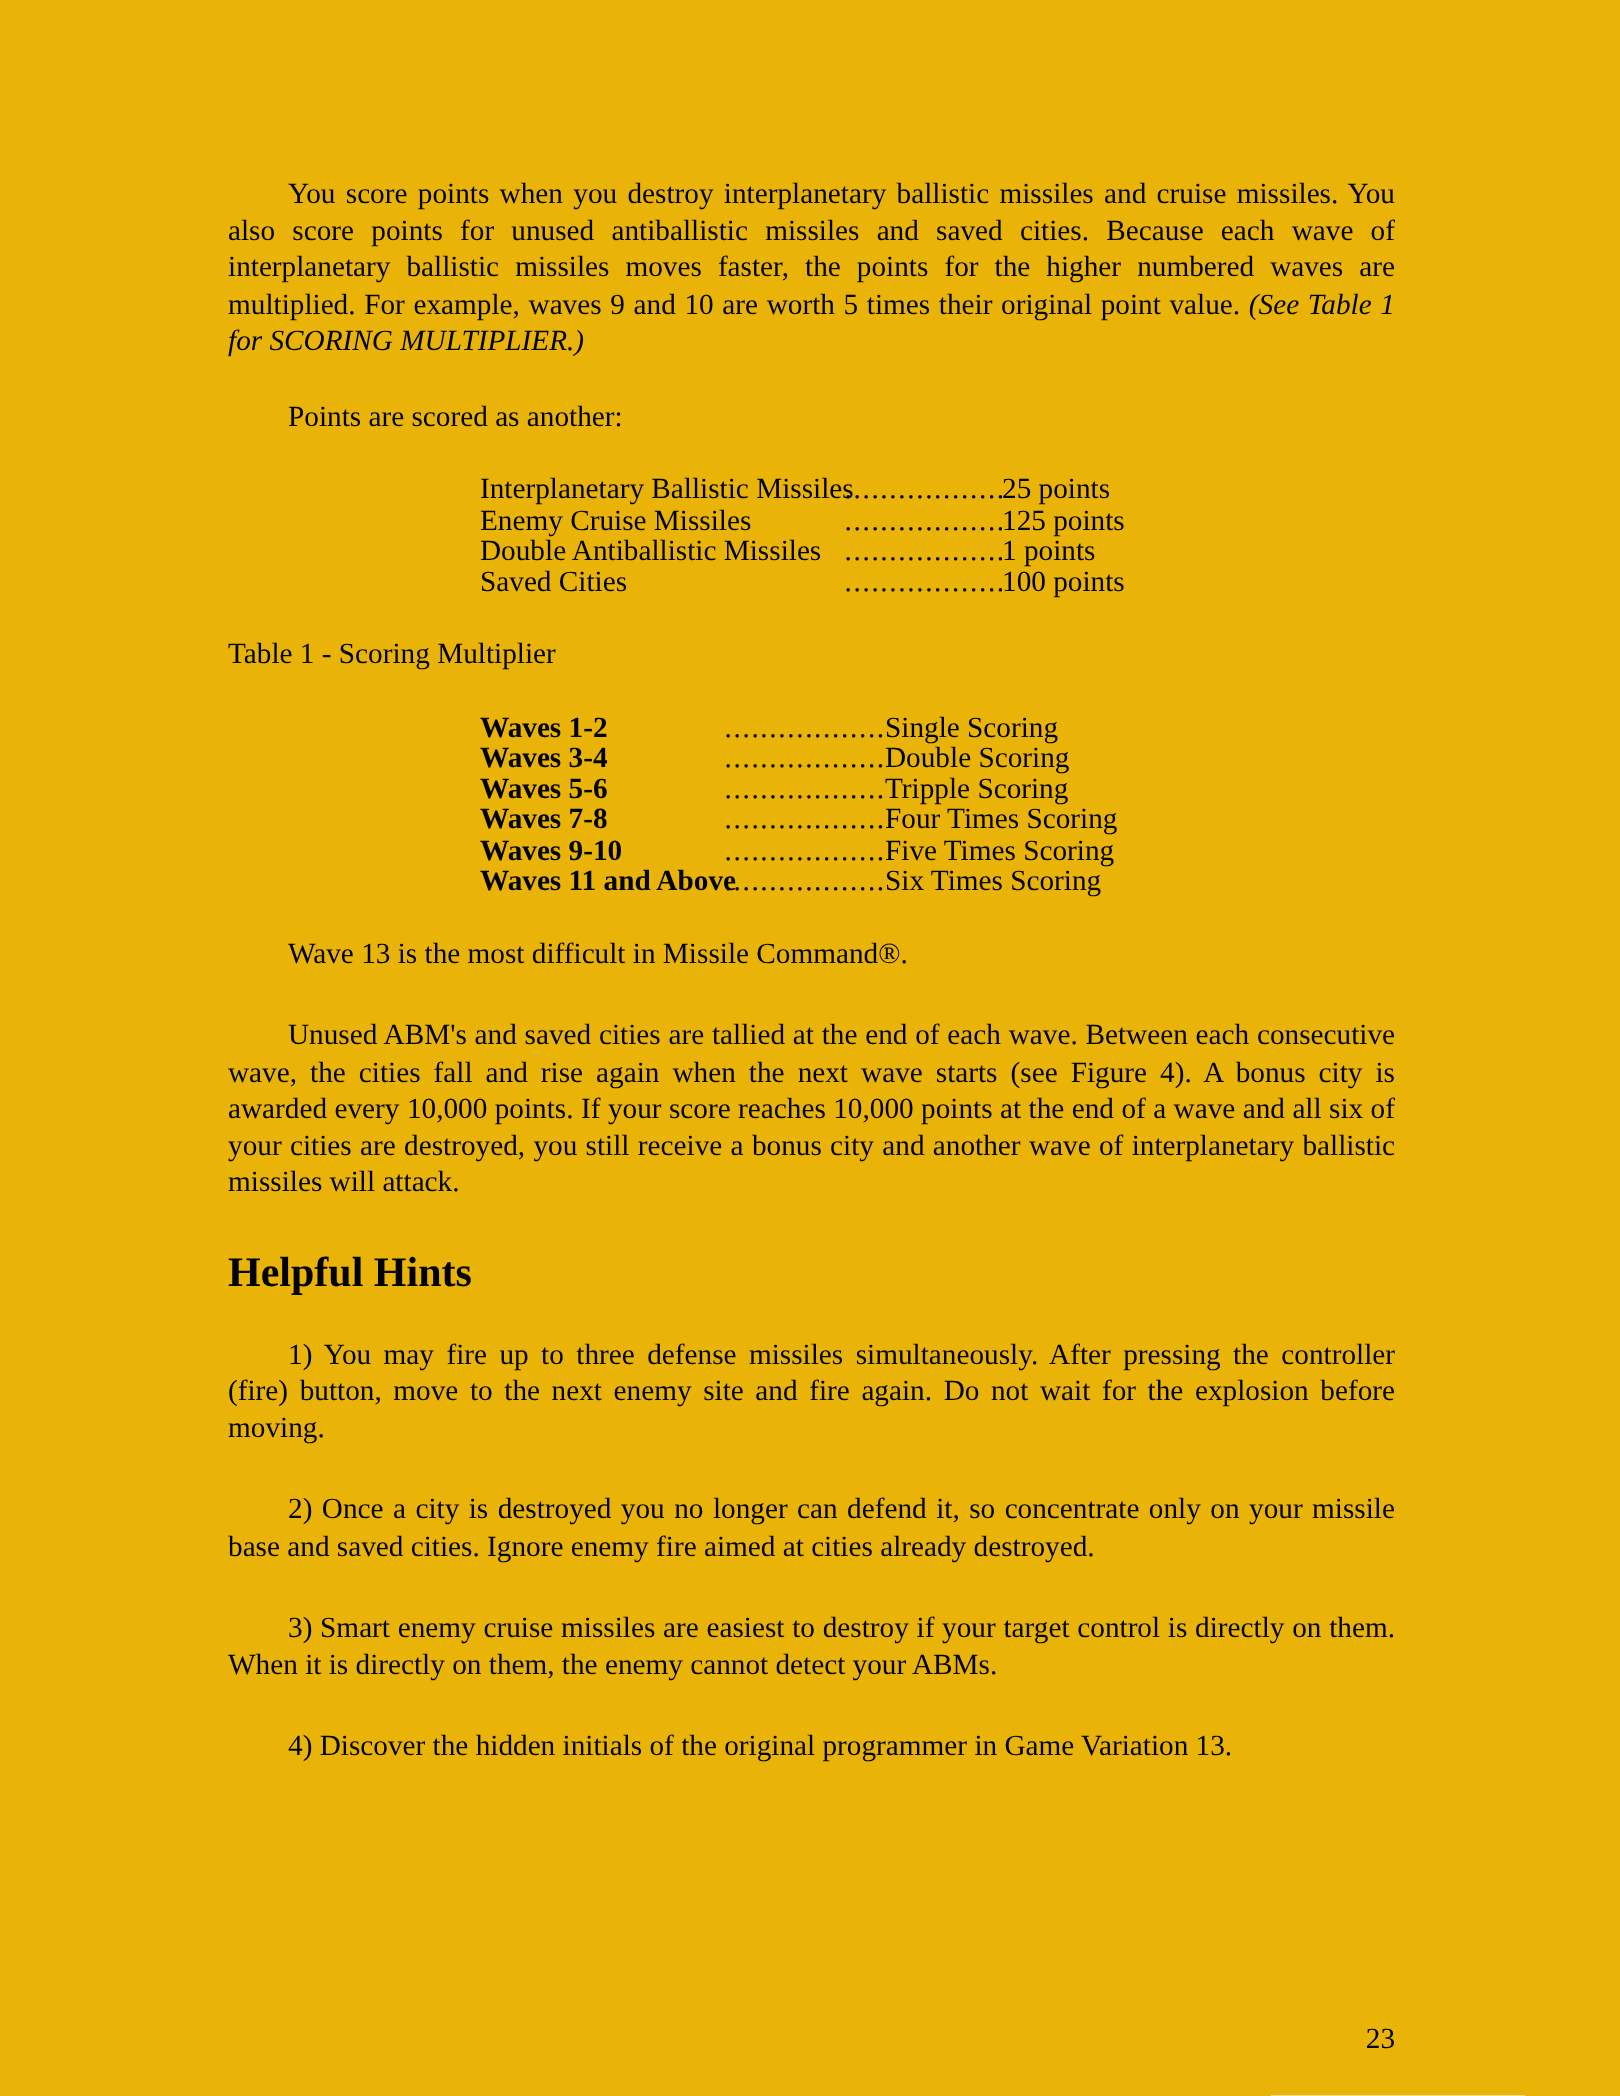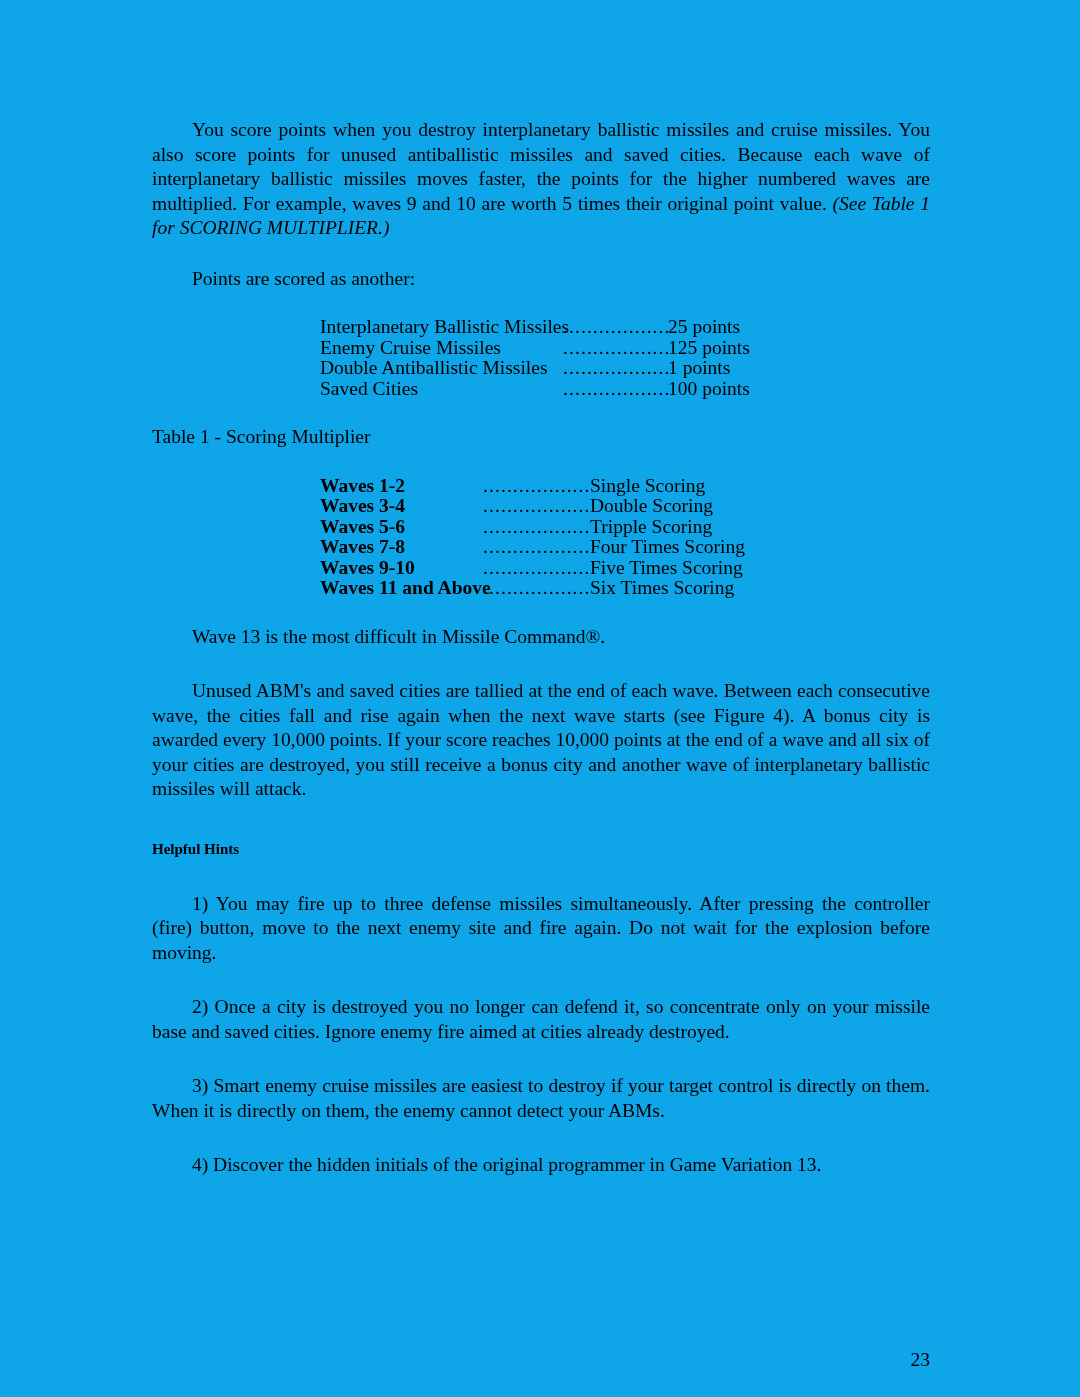--- a/index.html
+++ b/index.html
@@ -4,21 +4,21 @@
 <style>
   html, body {
     margin: 0;
     padding: 0;
     background: #ffffff;
   }
   .page {
     position: relative;
     width: 1080px;
     height: 1397px;
-    background: #0ea5e9;
+    background: #eab308;
     font-family: "Liberation Serif", "DejaVu Serif", serif;
     color: #000000;
     overflow: hidden;
   }
   .content {
     position: absolute;
     left: 152px;
     top: 118px;
     width: 778px;
   }
@@ -36,21 +36,21 @@
     text-indent: 0;
   }
   .gap-md { height: 26px; }
   .gap-lg { height: 30px; }
   .gap-xl { height: 34px; }
 
   .italic { font-style: italic; }
 
   h2.section-heading {
     margin: 0;
-    font-size: 15px;
+    font-size: 28px;
     line-height: 26px;
     font-weight: bold;
     text-align: left;
   }
 
   
   .leader-list {
     margin: 0;
     padding: 0;
     list-style: none;

